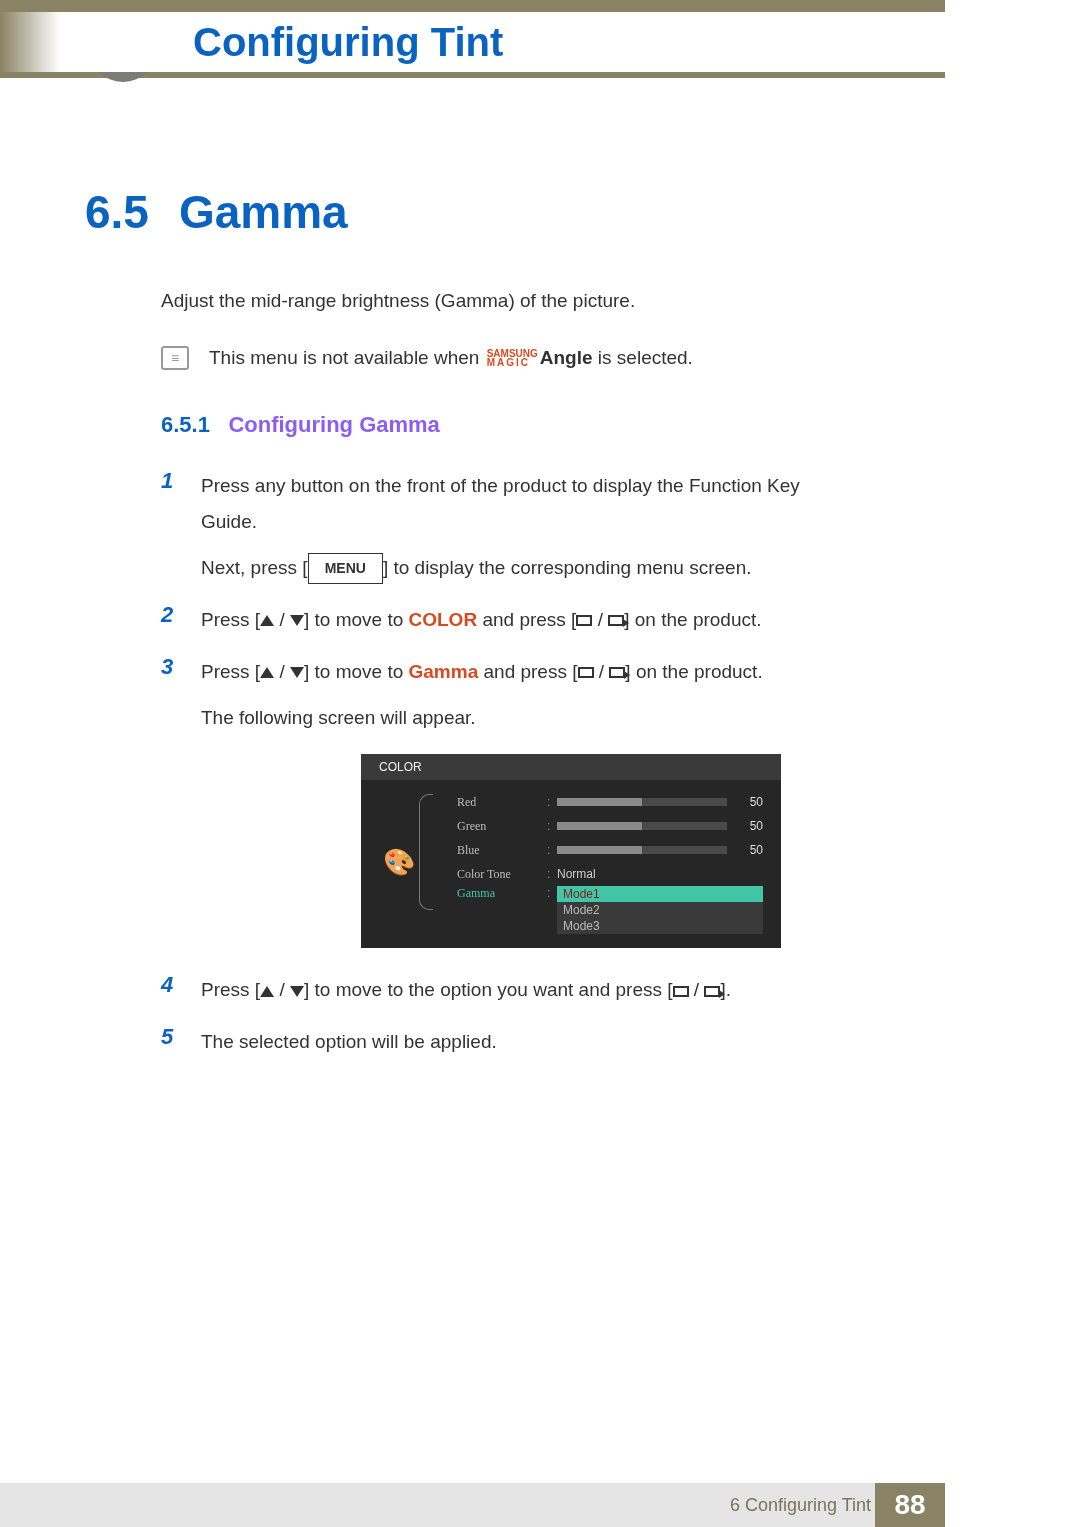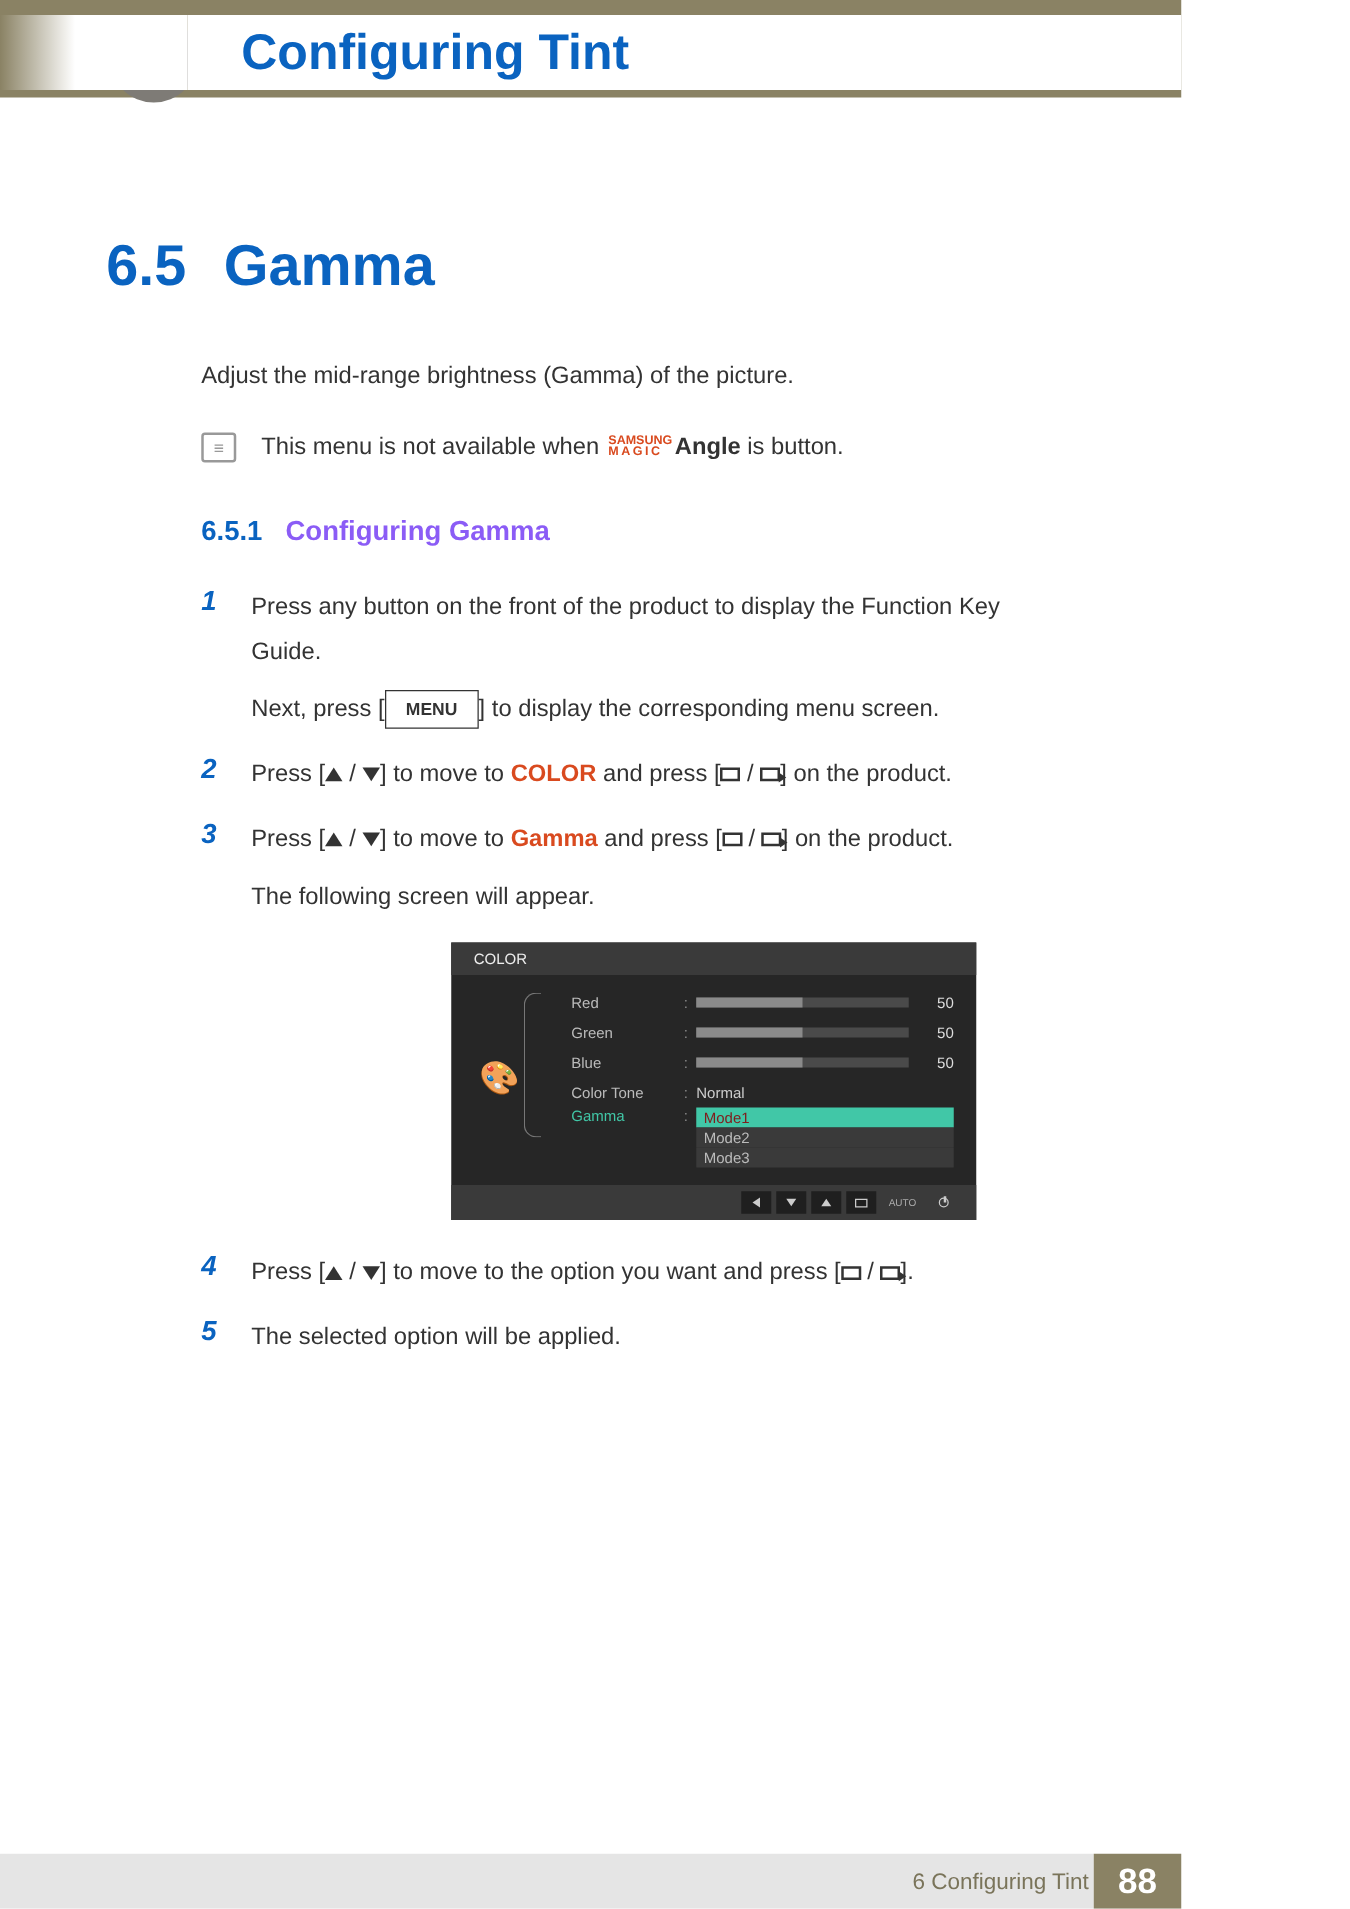--- a/index.html
+++ b/index.html
@@ -93,21 +93,21 @@
   .osd-body { display: flex; padding: 10px 18px 14px 18px; gap: 10px; position: relative; }
   .osd-left { width: 42px; display: flex; align-items: center; justify-content: center; }
   .palette-icon { font-size: 26px; color: #ddd; }
   .bracket {
     position: absolute; left: 58px; top: 14px; bottom: 38px;
     width: 14px; border-left: 1px solid #777; border-top: 1px solid #777; border-bottom: 1px solid #777;
     border-radius: 10px 0 0 10px;
   }
   .osd-rows { flex: 1; margin-left: 26px; }
   .osd-row { display: flex; align-items: center; height: 24px; }
-  .osd-label { width: 90px; color: #bbb; }
+  .osd-label { width: 90px; color: #bbb; font-family: Liberation Serif, serif; }
   .osd-label.active { color: #41c7a7; }
   .osd-colon { width: 10px; color: #888; }
   .osd-bar { flex: 1; height: 8px; background: #4a4a4a; position: relative; margin-right: 10px; }
   .osd-bar-fill { position: absolute; left: 0; top: 0; bottom: 0; width: 50%; background: #8a8a8a; }
   .osd-val { width: 26px; text-align: right; color: #ddd; }
   .osd-text { flex: 1; color: #ccc; }
   .osd-drop { flex: 1; }
   .osd-drop .opt { padding: 1px 6px; background: #3a3a3a; color: #bbb; }
   .osd-drop .opt.sel { background: #41c7a7; color: #7f1d1d; }
 
@@ -145,21 +145,21 @@
     <div class="section-row">
       <span class="section-num">6.5</span>
       <span class="section-name">Gamma</span>
     </div>
 
     <div class="body-text">Adjust the mid-range brightness (Gamma) of the picture.</div>
 
     <div class="note-row">
       <div class="note-icon">≡</div>
       <div class="note-text">
-        <span>This menu is not available when </span><span class="magic-brand"><span class="magic-top">SAMSUNG</span><br><span class="magic-bot">MAGIC</span></span><span class="angle-bold">Angle</span><span> is button.</span>
+        <span>This menu is not available when </span><span class="magic-brand"><span class="magic-top">SAMSUNG</span><br><span class="magic-bot">MAGIC</span></span><span class="angle-bold">Angle</span><span> is selected.</span>
       </div>
     </div>
 
     <div class="subsection-row">
       <span class="subsection-num">6.5.1</span>
       <span class="subsection-name">Configuring Gamma</span>
     </div>
 
     <div class="steps">
 
@@ -230,38 +230,20 @@
                 <span class="osd-label active">Gamma</span>
                 <span class="osd-colon">:</span>
                 <span class="osd-drop">
                   <div class="opt sel">Mode1</div>
                   <div class="opt">Mode2</div>
                   <div class="opt">Mode3</div>
                 </span>
               </div>
             </div>
           </div>
-          <div class="osd-nav">
-            <div class="nav-btn">
-                <span class="nav-glyph-left"></span>
-              </div>
-            <div class="nav-btn">
-                <span class="nav-glyph-down"></span>
-              </div>
-            <div class="nav-btn">
-                <span class="nav-glyph-up"></span>
-              </div>
-            <div class="nav-btn">
-                <span class="nav-glyph-enter"></span>
-              </div>
-            <div class="nav-btn auto">AUTO</div>
-            <div class="nav-btn" style="background:transparent">
-                <span class="nav-glyph-power"></span>
-              </div>
-          </div>
         </div>
       </div>
 
       <div class="step">
         <div class="step-num">4</div>
         <div class="step-body">
           <span>Press [</span><span class="tri-up"></span> / <span class="tri-down"></span><span>] to move to the option you want and press [</span><span class="rect-icon"></span> / <span class="src-icon"></span><span>].</span>
         </div>
       </div>
 

